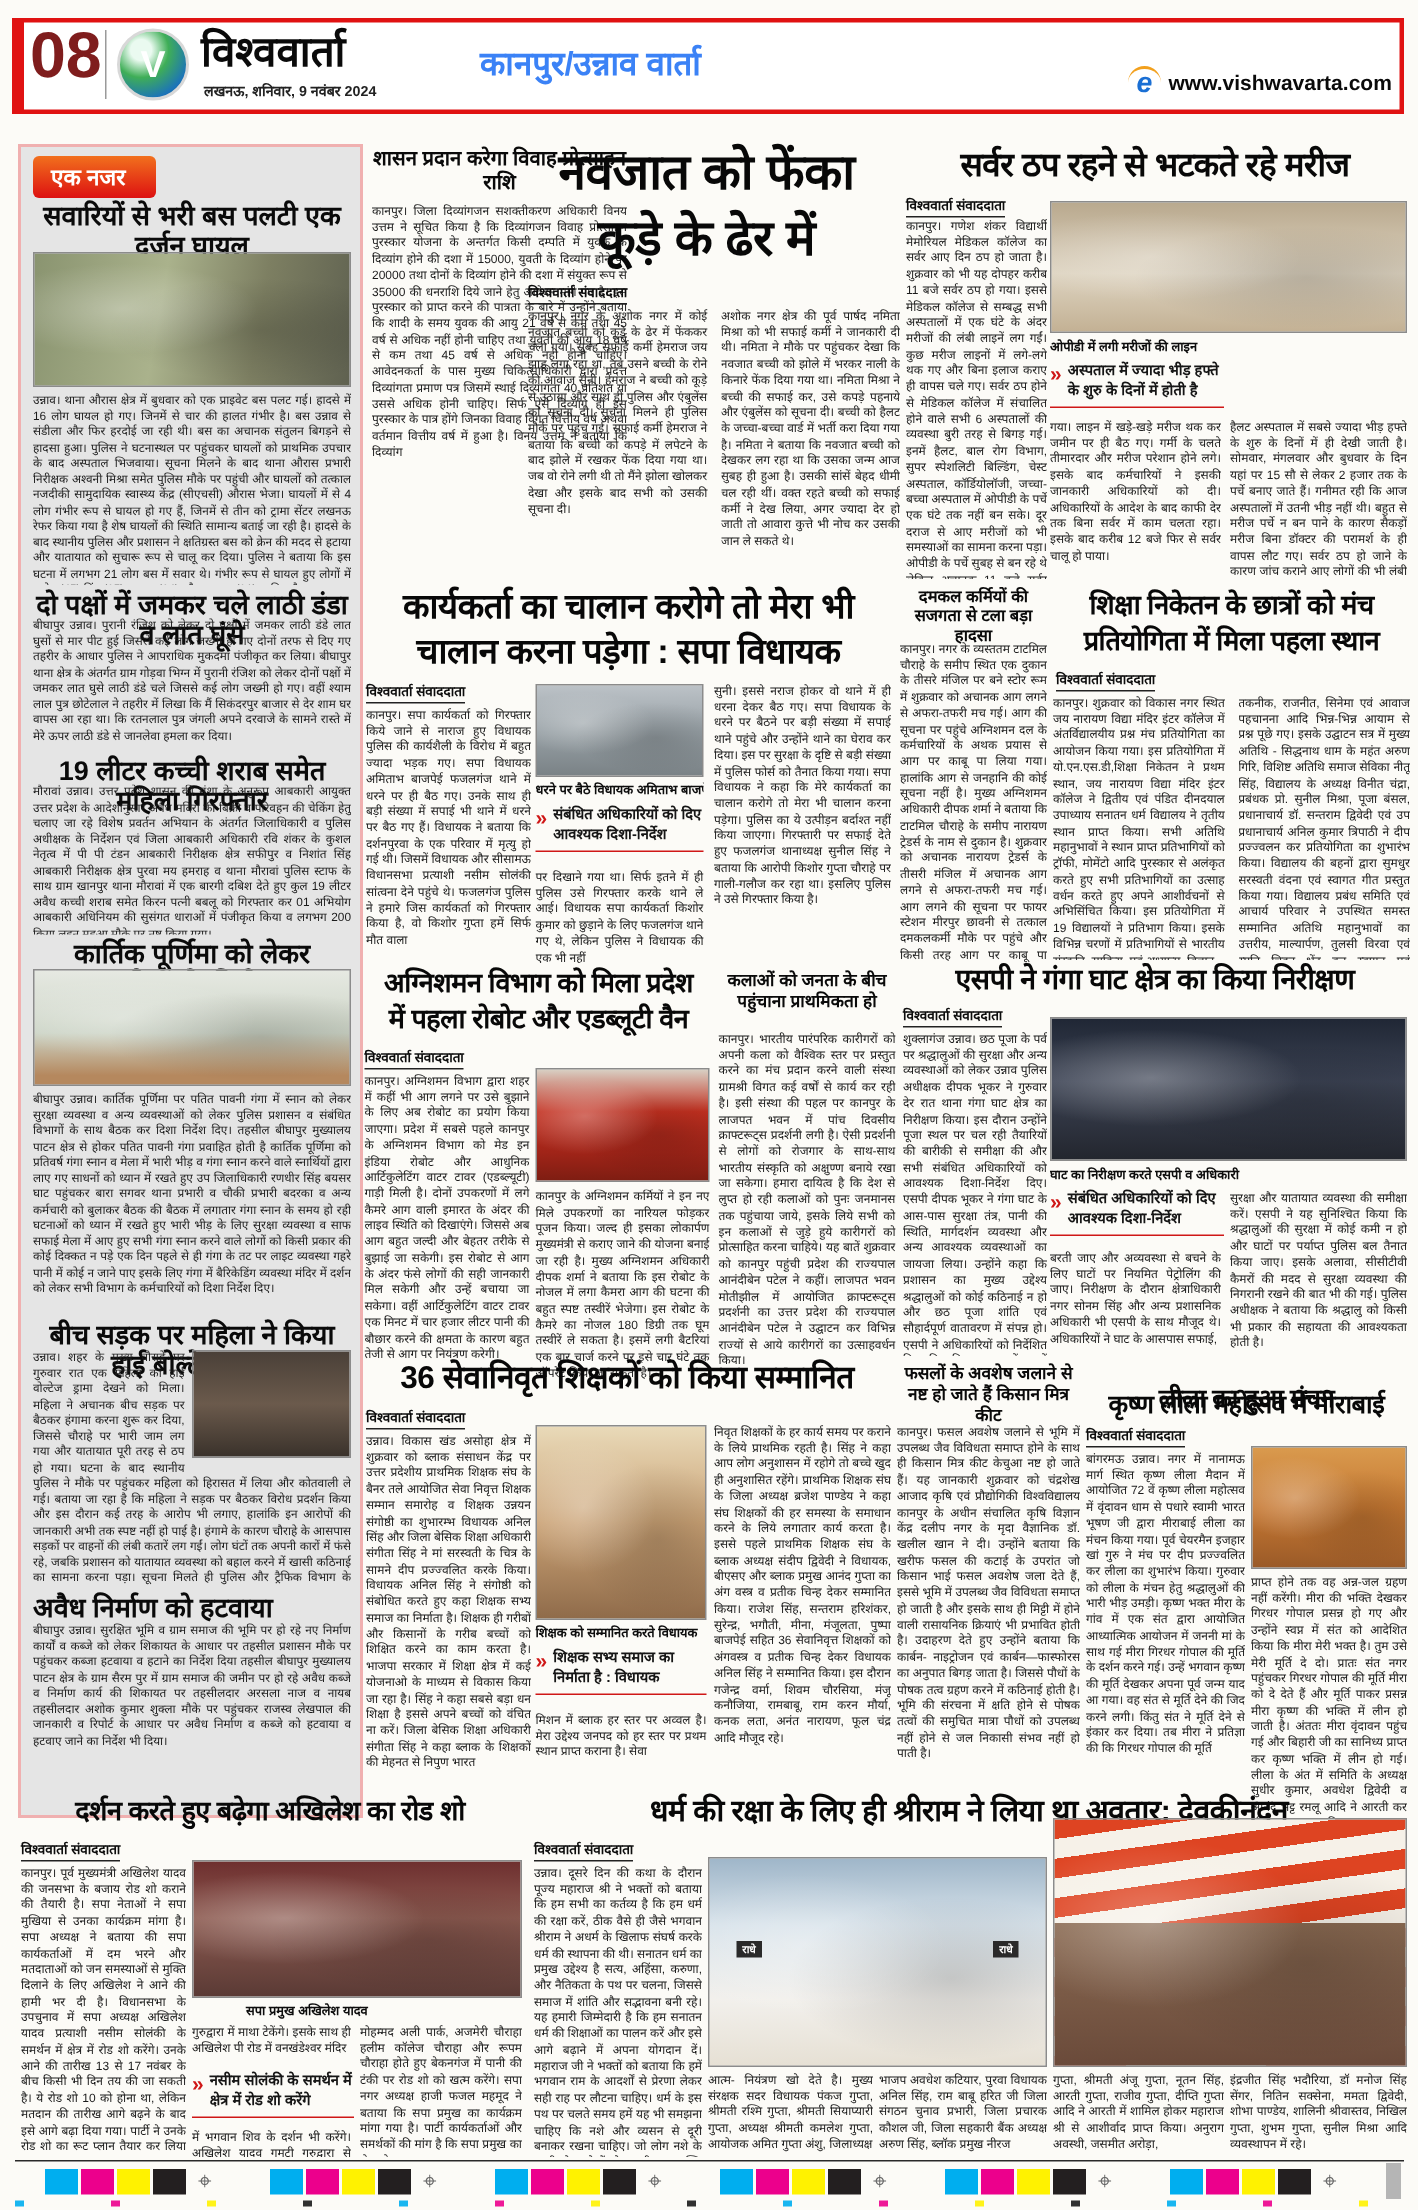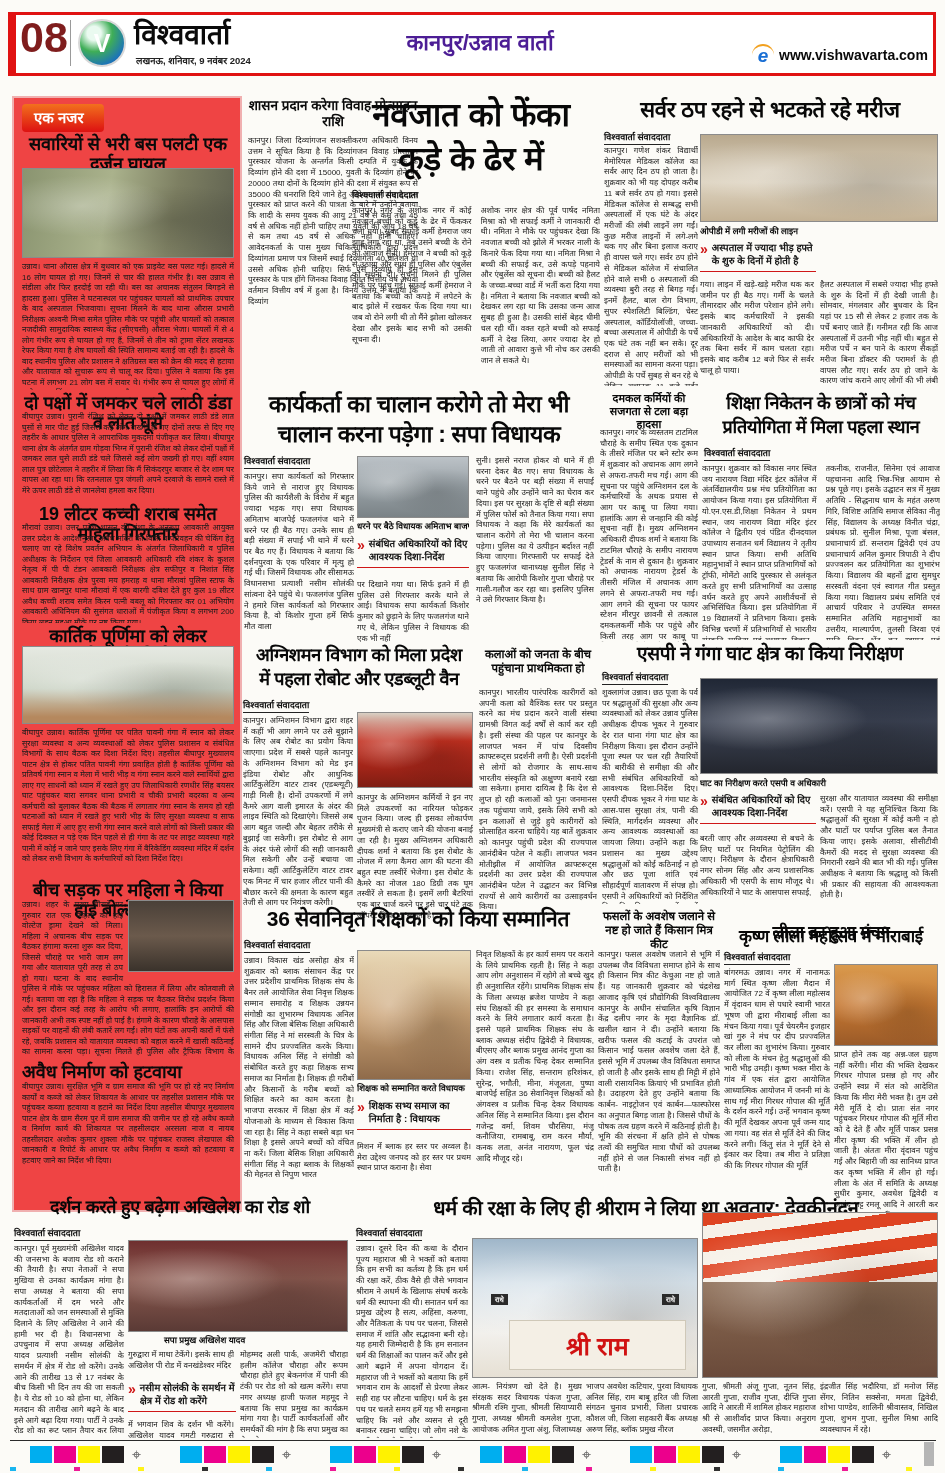--- a/index.html
+++ b/index.html
@@ -8,21 +8,21 @@
 
   
   .hd-frame { position:absolute; left:8px; top:12px; width:928px; height:64px; border:3px solid #e01212; border-left-width:8px; background:#fff; }
   .pgnum { position:absolute; left:20px; top:16px; font-size:43px; font-weight:800; color:#7f1d1d; line-height:1; }
   .hd-div { position:absolute; left:70px; top:20px; width:1px; height:46px; background:#9a9a9a; }
   .logo { position:absolute; left:78px; top:19px; width:48px; height:48px; border-radius:50%;
           background:radial-gradient(circle at 32% 28%, #eafaf0 0 16%, #3fae57 42%, #1c74b8 76%, #0c4b82);
           display:flex; align-items:center; justify-content:center; color:#fff; font-weight:800; font-size:25px; border:2px solid #d8d8d8; }
   .masthead { position:absolute; left:134px; top:14px; font-size:28px; font-weight:800; color:#0a0a0a; }
   .hd-date { position:absolute; left:136px; top:54px; font-size:9.5px; font-weight:700; color:#222; }
-  .hd-section { position:absolute; left:320px; top:26px; width:320px; text-align:center; font-size:22px; font-weight:800; color:#4c1d95; }
+  .hd-section { position:absolute; left:320px; top:26px; width:320px; font-size:22px; font-weight:800; color:#3b82f6; }
   .hd-site { position:absolute; left:752px; top:44px; display:flex; align-items:center; gap:5px; }
   .e-icon { display:inline-block; width:22px; height:22px; border-radius:50%; border-top:2.5px solid #f2a01d; color:#1a6fd4; font-weight:800; font-style:italic; font-size:19px; text-align:center; line-height:20px; }
   .site-txt { font-size:14px; font-weight:700; color:#0a0a0a; }
   .hl { position:absolute; font-weight:800; color:#080808; text-align:center; white-space:nowrap; letter-spacing:-0.3px; line-height:1.05; width:auto; display:flex; justify-content:center; }
   .sh { position:absolute; font-weight:800; text-align:center; color:#0a0a0a; line-height:1.2; }
   .bt { position:absolute; font-size:8px; line-height:1.34; text-align:justify; color:#1b1b1b; overflow:hidden; }
   .by { position:absolute; font-weight:700; font-size:9px; color:#0d0d0d; border-bottom:1.2px solid #222; padding-bottom:1px; white-space:nowrap; }
   .cap { position:absolute; font-weight:700; font-size:8.6px; color:#0d0d0d; white-space:nowrap; overflow:hidden; }
   .qt { position:absolute; display:flex; gap:4px; border-bottom:1.4px solid #cf1717; padding-bottom:4px; align-items:flex-start; }
   .qm { color:#cf1717; font-weight:900; font-size:14px; line-height:1; }
@@ -46,21 +46,21 @@
   .ph-akhil   { background:linear-gradient(180deg,#6e2f2f,#8c5a50 42%,#5a3a35); }
   .ph-stage   { background:linear-gradient(180deg,#9fb6c9,#d7e2ea 32%,#f2f0ec 68%,#e6e0d4); }
   .ph-tent    { background:linear-gradient(180deg, rgba(0,0,0,0) 0 42%, #8a6a52 42%, #6a4a3a 100%),
                 repeating-linear-gradient(172deg,#de4422 0 13px,#f6f1e8 13px 26px); }
   .ram-panel { position:absolute; left:16%; right:5%; bottom:5%; height:36%; background:#f4efe5; border:1px solid #cfc8b8;
                display:flex; align-items:center; justify-content:center; z-index:2; }
   .ram-txt { color:#d01212; font-weight:900; font-size:25px; }
   .radhe { position:absolute; top:40%; font-size:7px; font-weight:700; background:#2a2a2a; color:#fff; padding:1px 4px; z-index:2; }
 
   
-  .leftbox { position:absolute; left:12px; top:96px; width:230px; height:1116px; border:2px solid #f0b0b0; background:#ef4444; }
+  .leftbox { position:absolute; left:12px; top:96px; width:230px; height:1116px; border:2px solid #f0b0b0; background:#e5e5e5; }
   .ek-badge { position:absolute; left:8px; top:6px; background:linear-gradient(180deg,#f2701d,#dd1111); color:#fff;
               font-weight:800; font-size:15px; padding:3px 20px 5px 12px; border-radius:4px; }
   .lh { position:absolute; left:8px; width:212px; font-weight:800; font-size:18px; line-height:1.12; text-align:center; color:#0a0a0a; }
   .lb { position:absolute; left:8px; width:212px; font-size:7.9px; line-height:1.33; text-align:justify; color:#1b1b1b; overflow:hidden; }
   .float-ph { float:right; width:106px; height:72px; margin:0 0 3px 5px; border:1px solid #8b8b8b;
               background:linear-gradient(180deg,#4a4038,#6b5a4c 50%,#3a322b); }
 
   
   .sep-line { position:absolute; left:10px; top:1440px; width:926px; height:1px; background:#2a2a2a; }
   .cmyk-group { position:absolute; top:1446px; display:flex; gap:2px; align-items:center; }
@@ -245,23 +245,20 @@
   <div class="bt" style="left:240px; top:1350px; width:108px; height:88px;">मोहम्मद अली पार्क, अजमेरी चौराहा हलीम कॉलेज चौराहा और रूपम चौराहा होते हुए बेकनगंज में पानी की टंकी पर रोड शो को खत्म करेंगे। सपा नगर अध्यक्ष हाजी फजल महमूद ने बताया कि सपा प्रमुख का कार्यक्रम मांगा गया है। पार्टी कार्यकर्ताओं और समर्थकों की मांग है कि सपा प्रमुख का रोड शो कराया जाए।</div>
 </div>
 
 <div>
   <div class="hl" style="left:352px; top:1198px; width:588px; font-size:20px;">धर्म की रक्षा के लिए ही श्रीराम ने लिया था अवतार: देवकीनंदन</div>
   <div class="by" style="left:356px; top:1226px;">विश्ववार्ता संवाददाता</div>
   <div class="bt" style="left:356px; top:1244px; width:112px; height:194px;">उन्नाव। दूसरे दिन की कथा के दौरान पूज्य महाराज श्री ने भक्तों को बताया कि हम सभी का कर्तव्य है कि हम धर्म की रक्षा करें, ठीक वैसे ही जैसे भगवान श्रीराम ने अधर्म के खिलाफ संघर्ष करके धर्म की स्थापना की थी। सनातन धर्म का प्रमुख उद्देश्य है सत्य, अहिंसा, करुणा, और नैतिकता के पथ पर चलना, जिससे समाज में शांति और सद्भावना बनी रहे। यह हमारी जिम्मेदारी है कि हम सनातन धर्म की शिक्षाओं का पालन करें और इसे आगे बढ़ाने में अपना योगदान दें। महाराज जी ने भक्तों को बताया कि हमें भगवान राम के आदर्शों से प्रेरणा लेकर सही राह पर लौटना चाहिए। धर्म के इस पथ पर चलते समय हमें यह भी समझना चाहिए कि नशे और व्यसन से दूरी बनाकर रखना चाहिए। जो लोग नशे के आदी हो जाते हैं, वे अपनी इच्छाशक्ति और</div>
   <div class="ph ph-stage" style="left:472px; top:1238px; width:226px; height:140px;">
     <span class="radhe" style="left:8%;">राधे</span>
     <span class="radhe" style="right:8%;">राधे</span>
-    <span class="ram-panel">
-        <span class="ram-txt">श्री राम</span>
-      </span>
   </div>
   <div class="bt" style="left:472px; top:1382px; width:110px; height:56px;">आत्म- नियंत्रण खो देते है। मुख्य संरक्षक सदर विधायक पंकज गुप्ता, श्रीमती रश्मि गुप्ता, श्रीमती सियाप्यारी गुप्ता, अध्यक्ष श्रीमती कमलेश गुप्ता, आयोजक अमित गुप्ता अंशु, जिलाध्यक्ष</div>
   <div class="bt" style="left:586px; top:1382px; width:112px; height:56px;">भाजप अवधेश कटियार, पुरवा विधायक अनिल सिंह, राम बाबू हरित जी जिला संगठन चुनाव प्रभारी, जिला प्रचारक कौशल जी, जिला सहकारी बैंक अध्यक्ष अरुण सिंह, ब्लॉक प्रमुख नीरज</div>
   <div class="ph ph-tent" style="left:702px; top:1212px; width:236px; height:166px;"></div>
   <div class="bt" style="left:702px; top:1382px; width:114px; height:56px;">गुप्ता, श्रीमती अंजू गुप्ता, नूतन सिंह, आरती गुप्ता, राजीव गुप्ता, दीप्ति गुप्ता आदि ने आरती में शामिल होकर महाराज श्री से आशीर्वाद प्राप्त किया। अनुराग अवस्थी, जसमीत अरोड़ा,</div>
   <div class="bt" style="left:820px; top:1382px; width:118px; height:56px;">इंद्रजीत सिंह भदौरिया, डॉ मनोज सिंह सेंगर, नितिन सक्सेना, ममता द्विवेदी, शोभा पाण्डेय, शालिनी श्रीवास्तव, निखिल गुप्ता, शुभम गुप्ता, सुनील मिश्रा आदि व्यवस्थापन में रहे।</div>
 </div>
 
 <div class="sep-line"></div>
 <div class="cmyk-group" style="left:30px">

